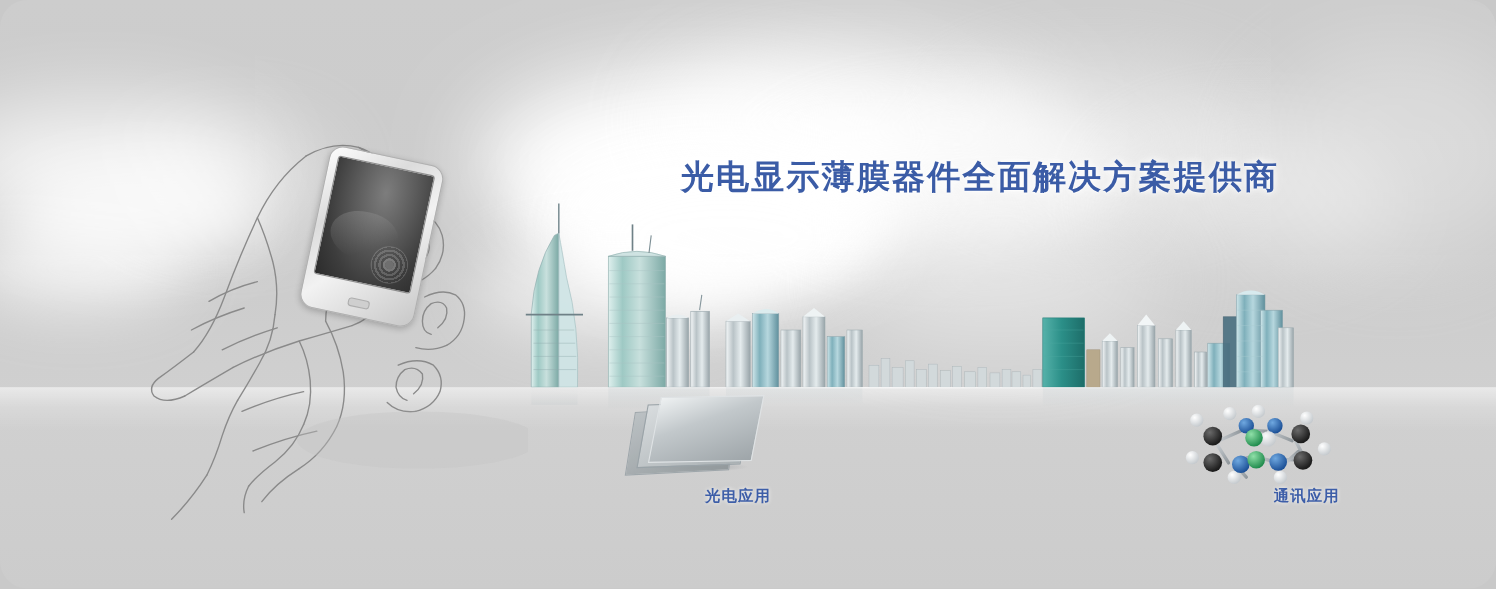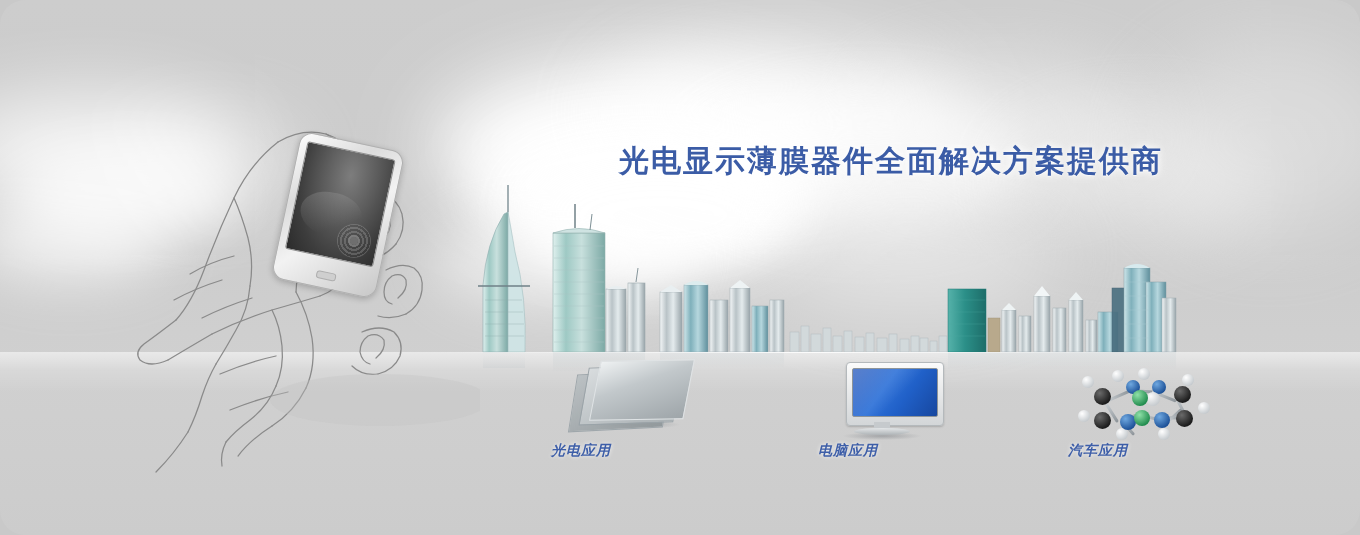--- a/index.html
+++ b/index.html
@@ -35,21 +35,21 @@
   .headline{
     position:absolute;left:619px;top:141px;
     font-size:30px;font-weight:bold;letter-spacing:2px;
     color:#3b5ca6;
     text-shadow:0 0 6px rgba(255,255,255,.95),0 0 12px rgba(255,255,255,.7),0 1px 0 rgba(255,255,255,.6);
     white-space:nowrap;
   }
 
   
   .apps{position:absolute;left:0;top:0;width:1360px;height:535px;}
-  .app{position:absolute;width:150px;text-align:left;font-style:italic;}
+  .app{position:absolute;width:150px;text-align:right;}
   .app .art{position:relative;height:78px;}
   .app .caption{
     margin-top:6px;font-size:14px;font-weight:bold;color:#3d5ea8;letter-spacing:1px;
     text-shadow:0 0 4px rgba(255,255,255,.85);
   }
 
   
   .sheet{position:absolute;border:1px solid #9aa3a8;}
   .sheet.s1{left:22px;top:14px;width:92px;height:56px;background:linear-gradient(150deg,#b9bfc2,#8e9699);transform:skewX(-12deg) rotate(-3deg);opacity:.9;}
   .sheet.s2{left:33px;top:8px;width:92px;height:56px;background:linear-gradient(150deg,#d8dcde,#a9b0b3);transform:skewX(-12deg) rotate(-2deg);}
@@ -341,33 +341,20 @@
       <div class="art">
         <div class="sheet-shadow"></div>
         <div class="sheet s1"></div>
         <div class="sheet s2"></div>
         <div class="sheet s3"></div>
       </div>
       <div class="caption">光电应用</div>
     </div>
 
 
-    <div class="app" style="left:818px;top:358px;">
-      <div class="art">
-        <div class="mon-shadow"></div>
-        <div class="mon">
-          <div class="mon-screen">
-            <div class="mon-glare"></div>
-          </div>
-        </div>
-        <div class="mon-neck"></div>
-        <div class="mon-base"></div>
-      </div>
-      <div class="caption">电脑应用</div>
-    </div>
 
 
     <div class="app" style="left:1068px;top:358px;">
       <div class="art">
         <div class="mol">
 
           <div class="bond" style="left:30px;top:42px;width:26px;transform:rotate(-24deg);"></div>
           <div class="bond" style="left:54px;top:31px;width:24px;transform:rotate(4deg);"></div>
           <div class="bond" style="left:76px;top:32px;width:26px;transform:rotate(22deg);"></div>
           <div class="bond" style="left:30px;top:44px;width:22px;transform:rotate(58deg);"></div>
@@ -392,17 +379,17 @@
           <div class="atom a-c" style="left:100px;top:52px;width:17px;height:17px;"></div>
           <div class="atom a-n" style="left:44px;top:56px;width:16px;height:16px;"></div>
           <div class="atom a-n" style="left:78px;top:54px;width:16px;height:16px;"></div>
           <div class="atom a-n" style="left:50px;top:22px;width:14px;height:14px;"></div>
           <div class="atom a-n" style="left:76px;top:22px;width:14px;height:14px;"></div>
           <div class="atom a-h" style="left:70px;top:34px;width:14px;height:14px;opacity:.9;"></div>
           <div class="atom a-g" style="left:56px;top:32px;width:16px;height:16px;"></div>
           <div class="atom a-g" style="left:58px;top:52px;width:16px;height:16px;"></div>
         </div>
       </div>
-      <div class="caption">汽车应用</div>
+      <div class="caption">通讯应用</div>
     </div>
 
   </div>
 </div>
 
 </body></html>

